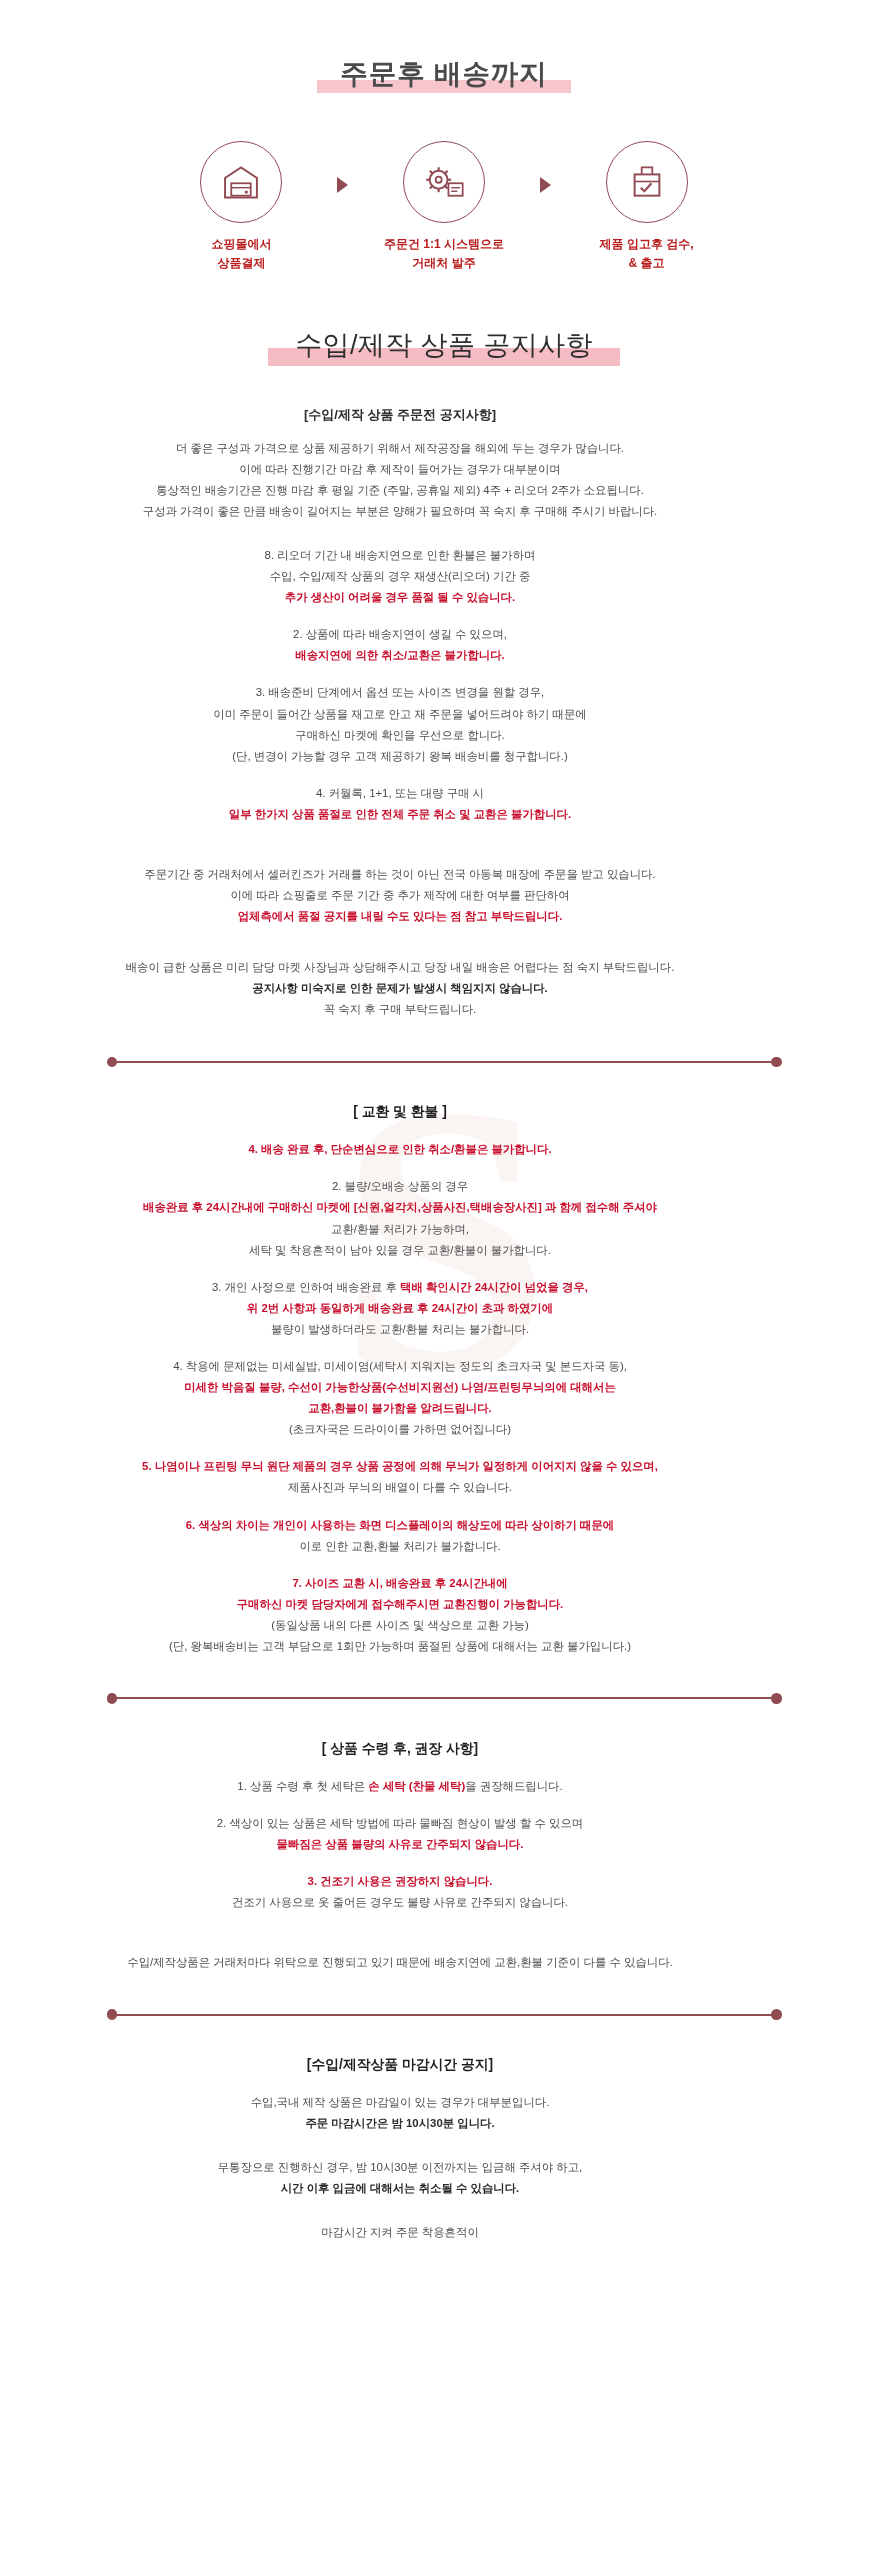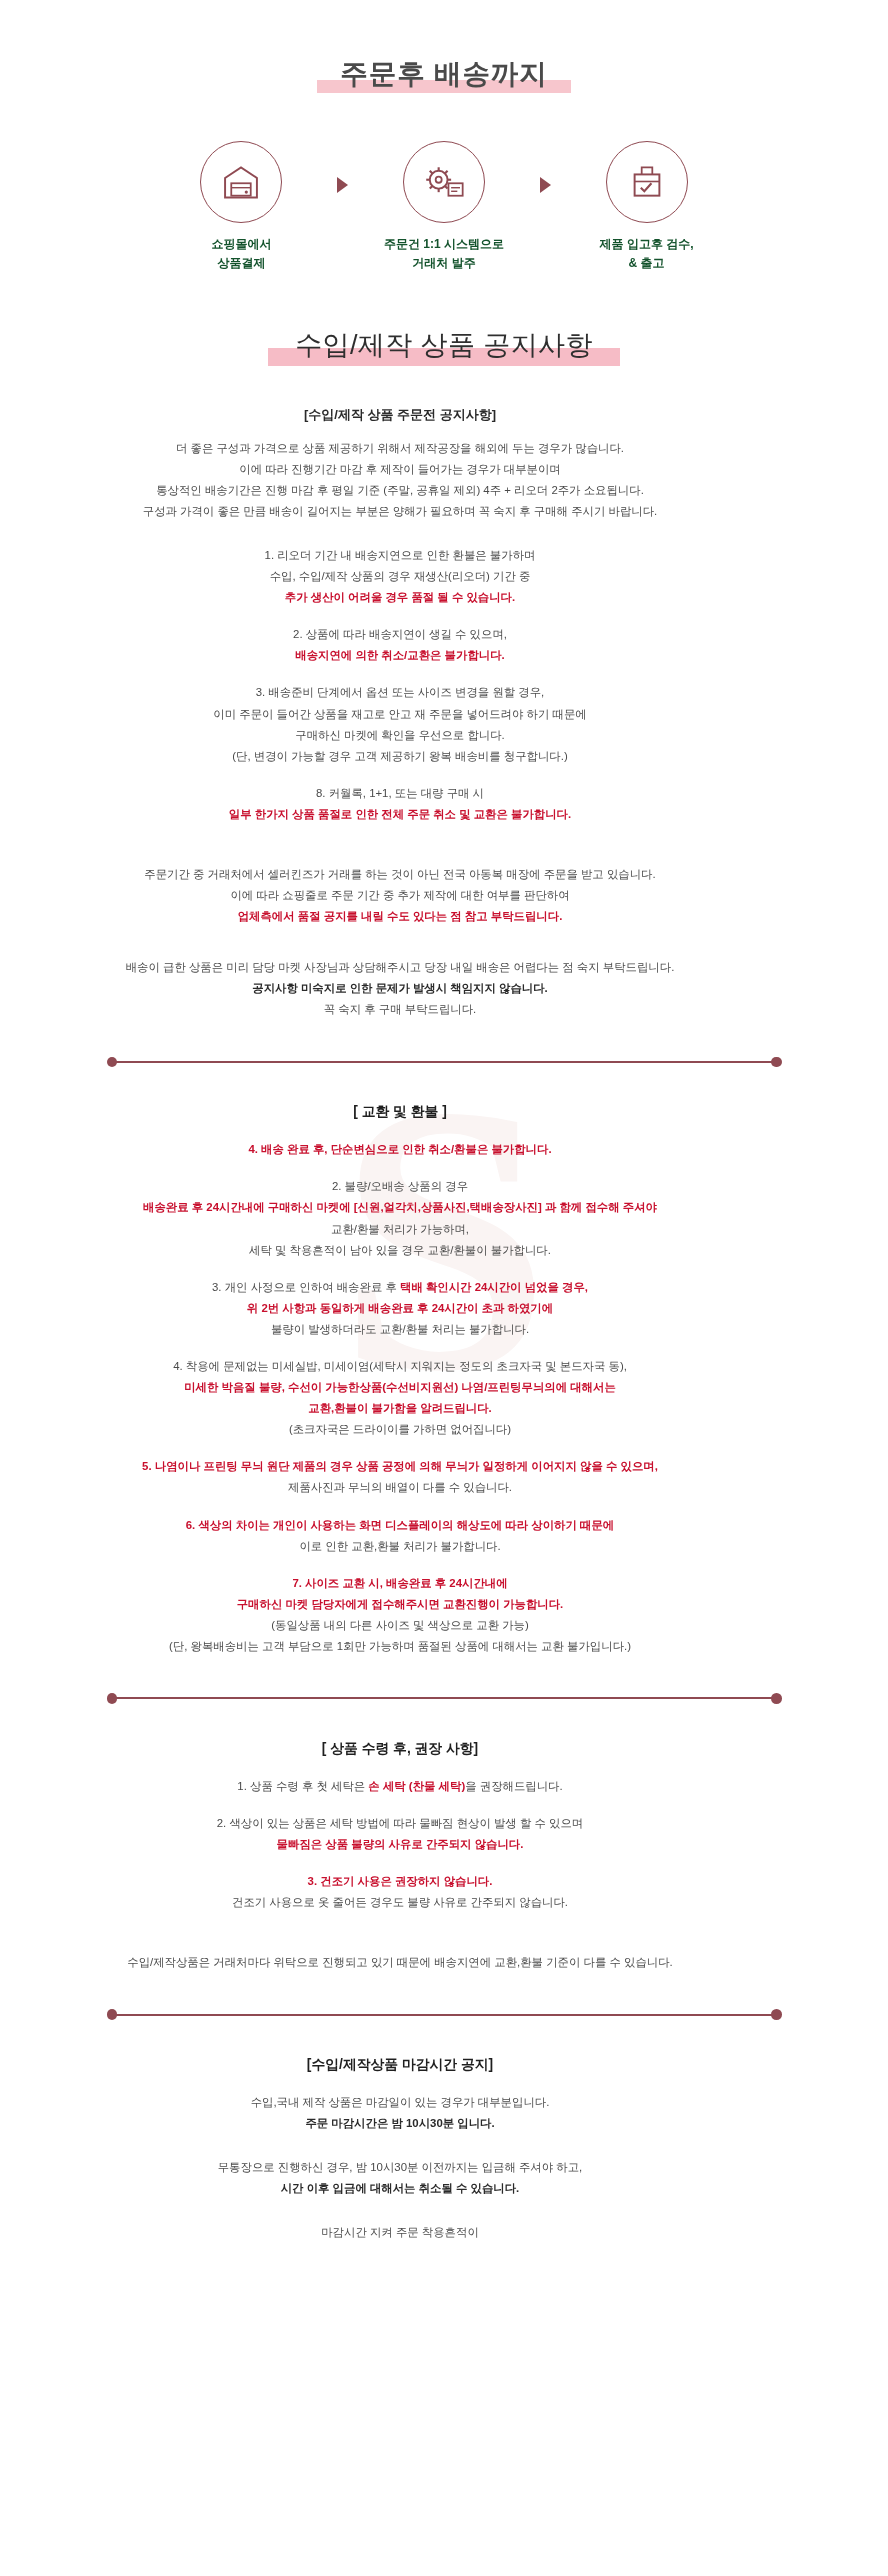--- a/index.html
+++ b/index.html
@@ -66,21 +66,21 @@
     border: 1.8px solid #8f4a52;
     border-radius: 50%;
     display: flex;
     align-items: center;
     justify-content: center;
     background: #ffffff;
   }
   .step-label {
     font-size: 12px;
     line-height: 1.55;
-    color: #14532d;
+    color: #b91c1c;
     font-weight: bold;
     white-space: pre-line;
   }
   .arrow {
     width: 32px;
     margin-top: 36px;
     display: flex;
     justify-content: center;
   }
   .arrow span {
@@ -276,39 +276,39 @@
       <div>
         <div class="ln">더 좋은 구성과 가격으로 상품 제공하기 위해서 제작공장을 해외에 두는 경우가 많습니다.</div>
         <div class="ln">이에 따라 진행기간 마감 후 제작이 들어가는 경우가 대부분이며</div>
         <div class="ln">통상적인 배송기간은 진행 마감 후 평일 기준 (주말, 공휴일 제외) 4주 + 리오더 2주가 소요됩니다.</div>
         <div class="ln">구성과 가격이 좋은 만큼 배송이 길어지는 부분은 양해가 필요하며 꼭 숙지 후 구매해 주시기 바랍니다.</div>
       </div>
 
       <div class="spacer-26"></div>
 
       <div class="item">
-        <div class="ln">1. 리오더 기간 내 배송지연으로 인한 환불은 불가하며</div>
+        <div class="ln">8. 리오더 기간 내 배송지연으로 인한 환불은 불가하며</div>
         <div class="ln">수입, 수입/제작 상품의 경우 재생산(리오더) 기간 중</div>
         <div class="ln red">추가 생산이 어려울 경우 품절 될 수 있습니다.</div>
       </div>
 
       <div class="item">
         <div class="ln">2. 상품에 따라 배송지연이 생길 수 있으며,</div>
         <div class="ln red">배송지연에 의한 취소/교환은 불가합니다.</div>
       </div>
 
       <div class="item">
         <div class="ln">3. 배송준비 단계에서 옵션 또는 사이즈 변경을 원할 경우,</div>
         <div class="ln">이미 주문이 들어간 상품을 재고로 안고 재 주문을 넣어드려야 하기 때문에</div>
         <div class="ln">구매하신 마켓에 확인을 우선으로 합니다.</div>
         <div class="ln">(단, 변경이 가능할 경우 고객 제공하기 왕복 배송비를 청구합니다.)</div>
       </div>
 
       <div class="item">
-        <div class="ln">8. 커월록, 1+1, 또는 대량 구매 시</div>
+        <div class="ln">4. 커월록, 1+1, 또는 대량 구매 시</div>
         <div class="ln red">일부 한가지 상품 품절로 인한 전체 주문 취소 및 교환은 불가합니다.</div>
       </div>
 
       <div class="spacer-26"></div>
 
       <div>
         <div class="ln">주문기간 중 거래처에서 셀러킨즈가 거래를 하는 것이 아닌 전국 아동복 매장에 주문을 받고 있습니다.</div>
         <div class="ln">이에 따라 쇼핑줄로 주문 기간 중 추가 제작에 대한 여부를 판단하여</div>
         <div class="ln red">업체측에서 품절 공지를 내릴 수도 있다는 점 참고 부탁드립니다.</div>
       </div>

